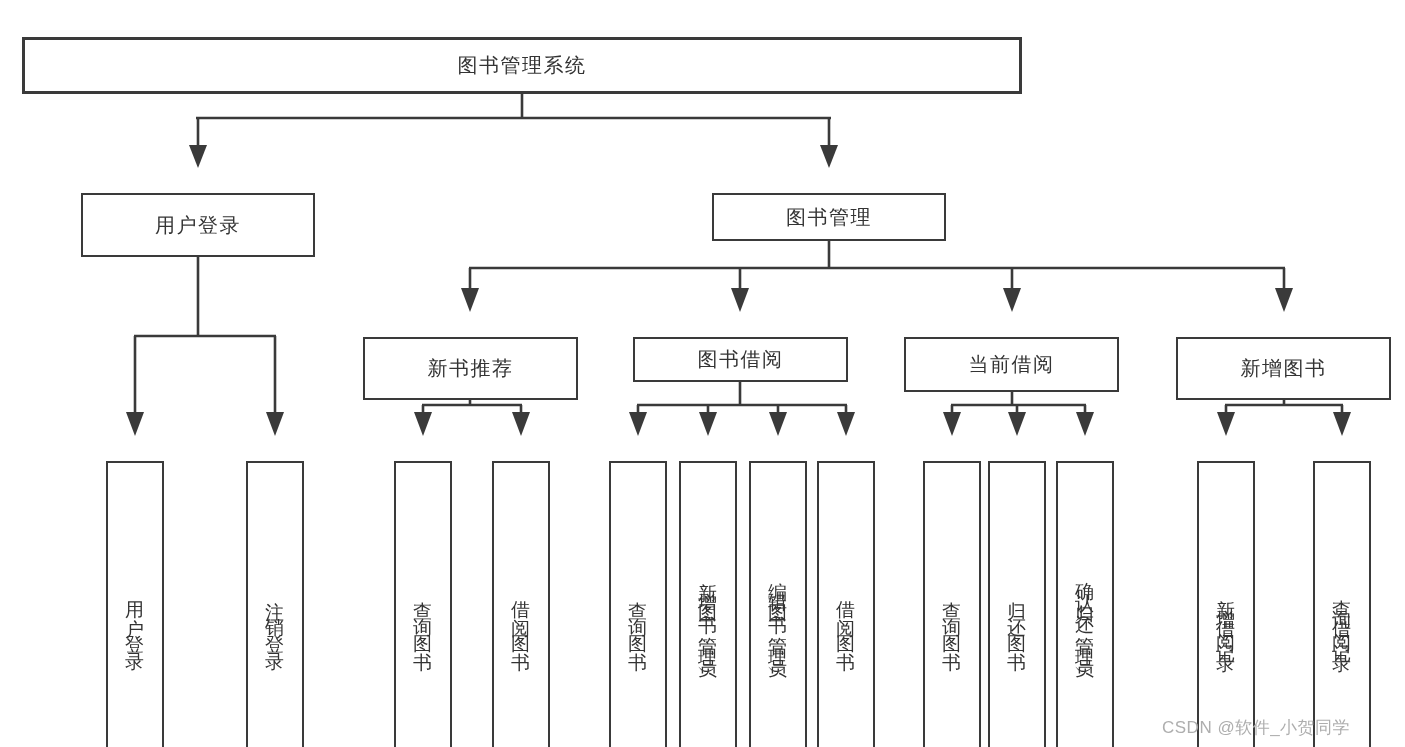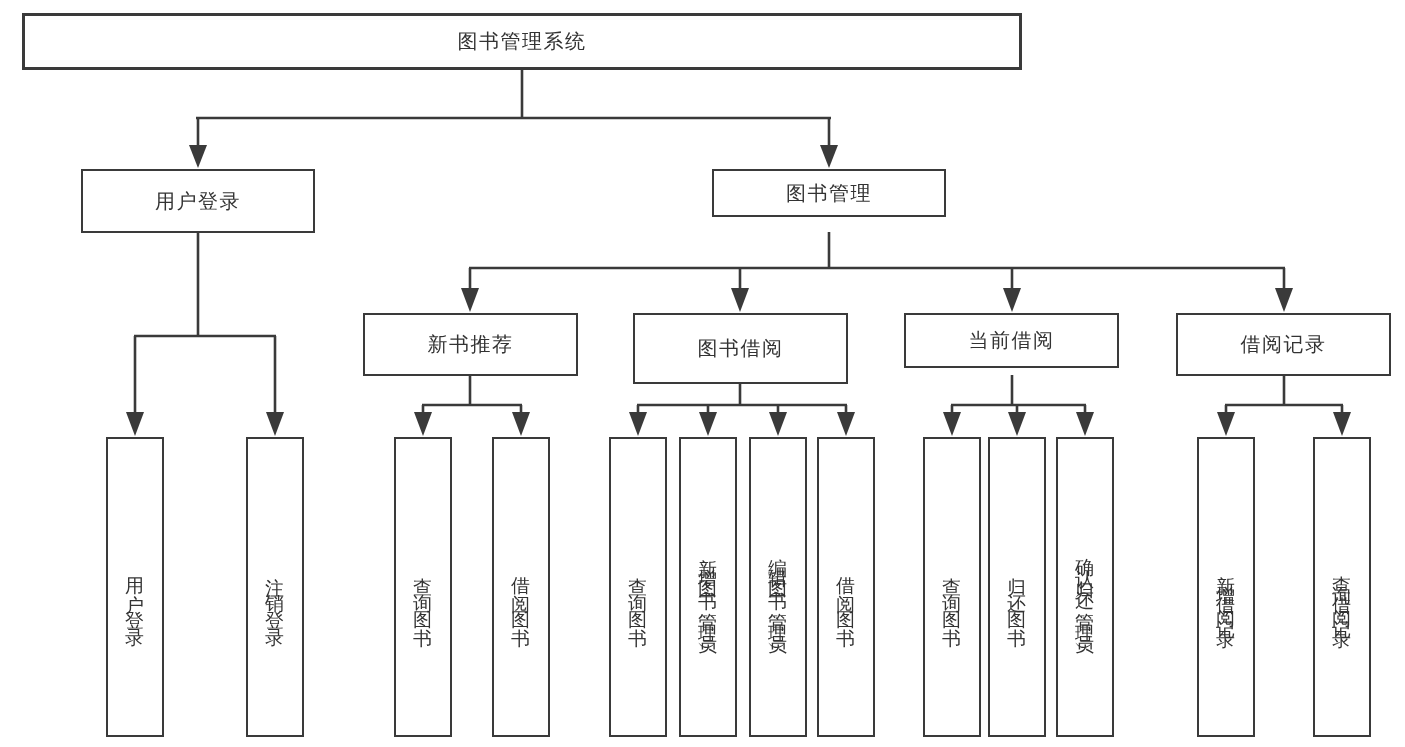--- a/index.html
+++ b/index.html
@@ -13,20 +13,21 @@
   .connectors{position:absolute;left:0;top:0;}
   .connectors path{fill:none;stroke:#3a3a3a;stroke-width:2.6;}
   .connectors polygon{fill:#3a3a3a;stroke:none;}
   .box{
     position:absolute;
     background:#ffffff;
     border:2.5px solid #3a3a3a;
     box-sizing:border-box;
     display:flex;align-items:center;justify-content:center;
     color:#333333;
+    margin-top:24px;
   }
   .box.root{border-width:3px;}
   .hlabel{font-size:20px;letter-spacing:1.5px;white-space:nowrap;}
   .vtext{
     writing-mode:vertical-rl;
     font-size:19px;
     line-height:1;
     letter-spacing:11px;
     margin-bottom:-11px; 
     white-space:nowrap;
@@ -115,28 +116,28 @@
   <div class="box" style="left:81px;top:169px;width:234px;height:64px">
     <span class="hlabel">用户登录</span>
   </div>
   <div class="box" style="left:712px;top:169px;width:234px;height:48px">
     <span class="hlabel">图书管理</span>
   </div>
 
   <div class="box" style="left:363px;top:313px;width:215px;height:63px">
     <span class="hlabel">新书推荐</span>
   </div>
-  <div class="box" style="left:633px;top:313px;width:215px;height:71px">
+  <div class="box" style="left:633px;top:313px;width:215px;height:45px">
     <span class="hlabel">图书借阅</span>
   </div>
   <div class="box" style="left:904px;top:313px;width:215px;height:55px">
     <span class="hlabel">当前借阅</span>
   </div>
   <div class="box" style="left:1176px;top:313px;width:215px;height:63px">
-    <span class="hlabel">借阅记录</span>
+    <span class="hlabel">新增图书</span>
   </div>
 
   <div class="box" style="left:106px;top:437px;width:58px;height:300px">
     <span class="vtext wide">用户登录</span>
   </div>
   <div class="box" style="left:246px;top:437px;width:58px;height:300px">
     <span class="vtext wide">注销登录</span>
   </div>
 
   <div class="box" style="left:394px;top:437px;width:58px;height:300px">
@@ -169,14 +170,15 @@
     <span class="vtext">确认归还（管理员）</span>
   </div>
 
   <div class="box" style="left:1197px;top:437px;width:58px;height:300px">
     <span class="vtext">新增借阅记录</span>
   </div>
   <div class="box" style="left:1313px;top:437px;width:58px;height:300px">
     <span class="vtext">查询借阅记录</span>
   </div>
 
+  <div class="watermark">CSDN @软件_小贺同学</div>
 
 </div>
 
 </body></html>

